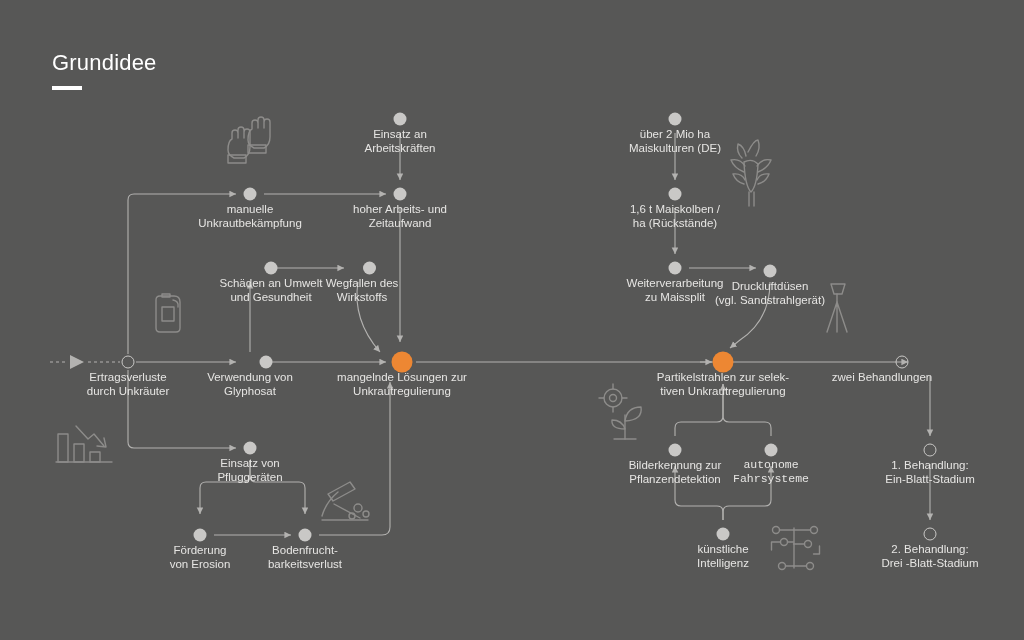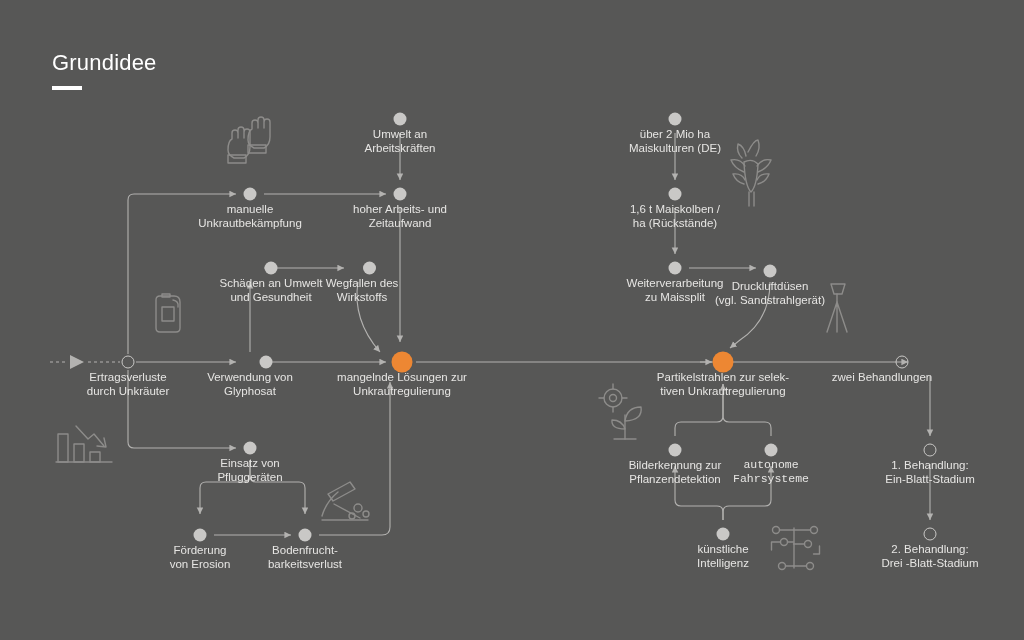--- a/index.html
+++ b/index.html
@@ -197,21 +197,21 @@
         <div class="label">Verwendung von
 Glyphosat</div>
       </div>
       <div class="node" style="left: 250px; top: 194px;">
         <div class="dot"></div>
         <div class="label">manuelle
 Unkrautbekämpfung</div>
       </div>
       <div class="node" style="left: 400px; top: 119px;">
         <div class="dot"></div>
-        <div class="label">Umwelt an
+        <div class="label">Einsatz an
 Arbeitskräften</div>
       </div>
       <div class="node" style="left: 400px; top: 194px;">
         <div class="dot"></div>
         <div class="label">hoher Arbeits- und
 Zeitaufwand</div>
       </div>
       <div class="node" style="left: 250px; top: 268px; margin-left: 21px;">
         <div class="dot"></div>
         <div class="label">Schäden an Umwelt

